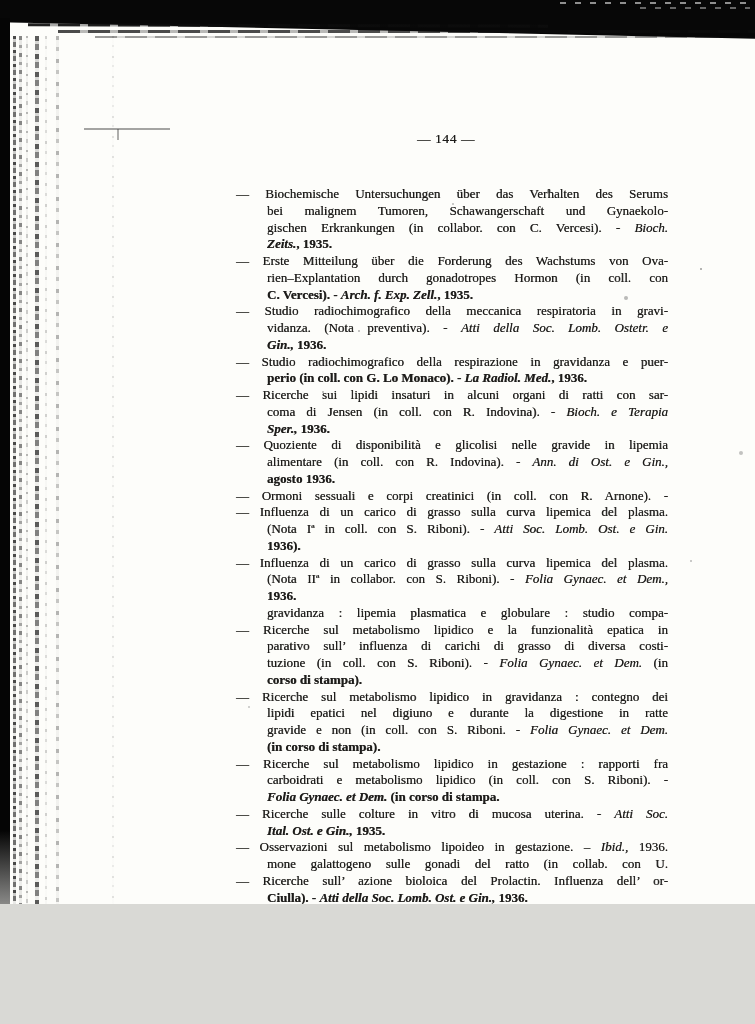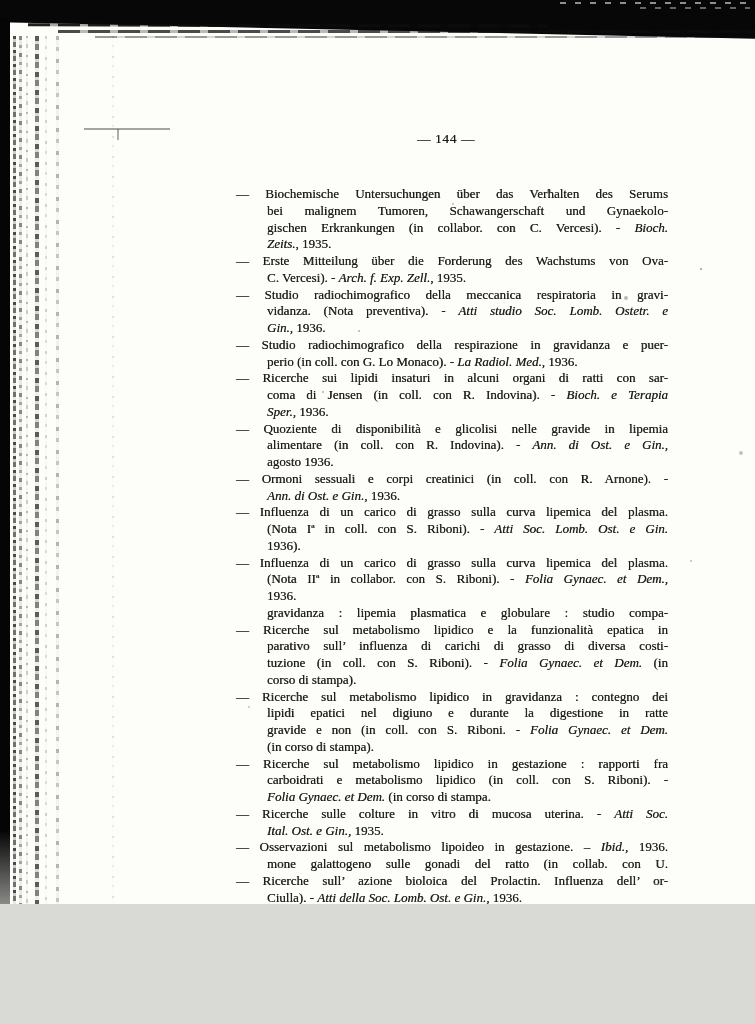--- a/index.html
+++ b/index.html
@@ -54,21 +54,21 @@
   }
   #text-block{
     position:absolute;top:164px;left:236px;width:432px;
     font-size:13px;line-height:16.75px;
     text-shadow:.3px 0 0 rgba(29,28,26,.75);
     margin-top:22px;
   }
   .entry{margin:0;}
   .line{padding-left:31px;text-align:justify;text-align-last:justify;}
   .line.first{padding-left:0;}
-  .line.last{text-align-last:left;}
+  .line.last{text-align-last:left;font-weight:bold;}
   .it{font-style:italic;}
 </style>
 </head>
 <body>
 
 <div id="screen">
 
   <div id="scan-top"></div>
   <div id="speck1" class="band-speck"></div>
   <div id="speck2" class="band-speck"></div>
@@ -90,46 +90,46 @@
   <div id="page-number">— 144 —</div>
   <div id="text-block">
       <div class="entry">
         <div class="line first"><span class="rm">— Biochemische Untersuchungen über das Verhalten des Serums</span></div>
         <div class="line"><span class="rm">bei malignem Tumoren, Schawangerschaft und Gynaekolo-</span></div>
         <div class="line"><span class="rm">gischen Erkrankungen (in collabor. con C. Vercesi). - </span><span class="it">Bioch.</span></div>
         <div class="line last"><span class="it">Zeits.</span><span class="rm">, 1935.</span></div>
       </div>
       <div class="entry">
         <div class="line first"><span class="rm">— Erste Mitteilung über die Forderung des Wachstums von Ova-</span></div>
+        <div class="line"><span class="rm">rien–Explantation durch gonadotropes Hormon (in coll. con</span></div>
         <div class="line last"><span class="rm">C. Vercesi). - </span><span class="it">Arch. f. Exp. Zell.</span><span class="rm">, 1935.</span></div>
       </div>
       <div class="entry">
         <div class="line first"><span class="rm">— Studio radiochimografico della meccanica respiratoria in gravi-</span></div>
-        <div class="line"><span class="rm">vidanza. (Nota preventiva). - </span><span class="it">Atti studio Soc. Lomb. Ostetr. e</span></div>
+        <div class="line"><span class="rm">vidanza. (Nota preventiva). - </span><span class="it">Atti della Soc. Lomb. Ostetr. e</span></div>
         <div class="line last"><span class="it">Gin.,</span><span class="rm"> 1936.</span></div>
       </div>
       <div class="entry">
         <div class="line first"><span class="rm">— Studio radiochimografico della respirazione in gravidanza e puer-</span></div>
         <div class="line last"><span class="rm">perio (in coll. con G. Lo Monaco). - </span><span class="it">La Radiol. Med.</span><span class="rm">, 1936.</span></div>
       </div>
       <div class="entry">
         <div class="line first"><span class="rm">— Ricerche sui lipidi insaturi in alcuni organi di ratti con sar-</span></div>
         <div class="line"><span class="rm">coma di Jensen (in coll. con R. Indovina). - </span><span class="it">Bioch. e Terapia</span></div>
         <div class="line last"><span class="it">Sper.,</span><span class="rm"> 1936.</span></div>
       </div>
       <div class="entry">
         <div class="line first"><span class="rm">— Quoziente di disponibilità e glicolisi nelle gravide in lipemia</span></div>
         <div class="line"><span class="rm">alimentare (in coll. con R. Indovina). - </span><span class="it">Ann. di Ost. e Gin.,</span></div>
         <div class="line last"><span class="rm">agosto 1936.</span></div>
       </div>
       <div class="entry">
       </div>
       <div class="entry">
         <div class="line first"><span class="rm">— Ormoni sessuali e corpi creatinici (in coll. con R. Arnone). -</span></div>
-        <div class="line last"><span class="it">Ann. di Ost. e Gin.,</span><span class="rm"> 1936.</span></div>
       </div>
       <div class="entry">
         <div class="line first"><span class="rm">— Influenza di un carico di grasso sulla curva lipemica del plasma.</span></div>
         <div class="line"><span class="rm">(Nota Iª in coll. con S. Riboni). - </span><span class="it">Atti Soc. Lomb. Ost. e Gin.</span></div>
         <div class="line last"><span class="rm">1936).</span></div>
       </div>
       <div class="entry">
         <div class="line first"><span class="rm">— Influenza di un carico di grasso sulla curva lipemica del plasma.</span></div>
         <div class="line"><span class="rm">(Nota IIª in collabor. con S. Riboni). - </span><span class="it">Folia Gynaec. et Dem.,</span></div>
         <div class="line last"><span class="rm">1936.</span></div>

